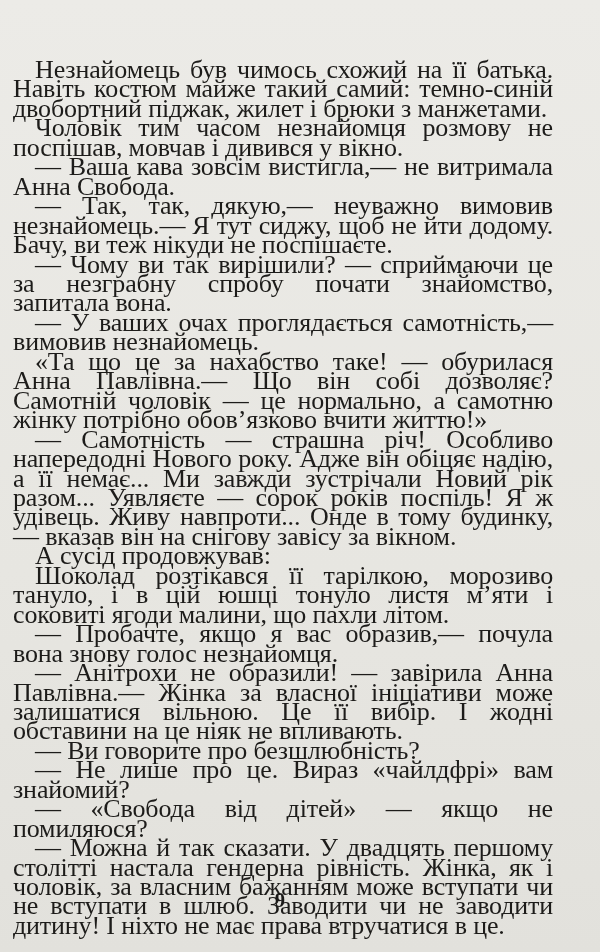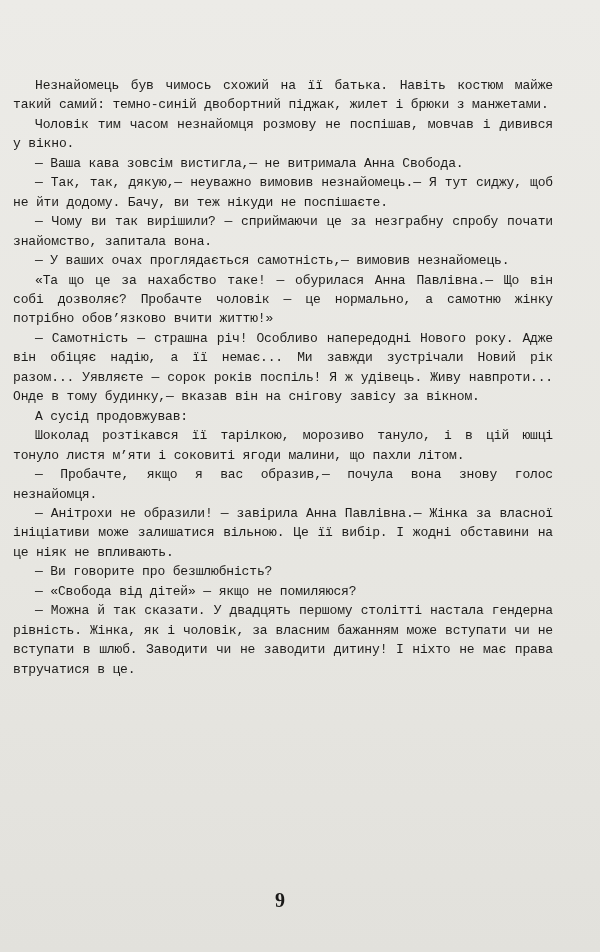--- a/index.html
+++ b/index.html
@@ -12,24 +12,24 @@
       background: #e9e8e3;
       background-image: linear-gradient(180deg, #ecebe7 0%, #e7e6e1 60%, #e2e1dc 100%);
       position: relative;
       overflow: hidden;
       color: #1d1c1a;
       font-family: "DejaVu Serif", "Liberation Serif", serif;
     }
     .page-text {
       position: absolute;
       left: 13px;
-      top: 76px;
+      top: 60px;
       width: 540px;
-      font-family: Liberation Mono, monospace;
-      font-size: 13px;
+      font-family: Liberation Serif, serif;
+      font-size: 26px;
       line-height: 19.45px;
       text-align: justify;
       letter-spacing: -0.15px;
     }
     .page-text p {
       margin: 0;
       text-indent: 22px;
       text-align: justify;
       text-align-last: left;
     }
@@ -48,24 +48,25 @@
 </head>
 <body>
 
 <div class="page-text">
   <p>Незнайомець був чимось схожий на її батька. Навіть костюм майже такий самий: темно-синій двобортний піджак, жилет і брюки з манжетами.</p>
   <p>Чоловік тим часом незнайомця розмову не поспішав, мовчав і дивився у вікно.</p>
   <p>— Ваша кава зовсім вистигла,— не витримала Анна Свобода.</p>
   <p>— Так, так, дякую,— неуважно вимовив незнайомець.— Я тут сиджу, щоб не йти додому. Бачу, ви теж нікуди не поспішаєте.</p>
   <p>— Чому ви так вирішили? — сприймаючи це за незграбну спробу почати знайомство, запитала вона.</p>
   <p>— У ваших очах проглядається самотність,— вимовив незнайо­мець.</p>
-  <p>«Та що це за нахабство таке! — обурилася Анна Павлівна.— Що він собі дозволяє? Пробачте чоловік — це нормально, а самотню жінку потрібно обов’язково вчити життю!»</p>
+  <p>«Та що це за нахабство таке! — обурилася Анна Павлівна.— Що він собі дозволяє? Самотній чоловік — це нормально, а самотню жінку потрібно обов’язково вчити життю!»</p>
   <p>— Самотність — страшна річ! Особливо напередодні Нового року. Адже він обіцяє надію, а її немає... Ми завжди зустрічали Новий рік разом... Уявляєте — сорок років поспіль! Я ж удівець. Живу навпроти... Онде в тому будинку,— вказав він на снігову завісу за вікном.</p>
   <p>А сусід продовжував:</p>
   <p>Шоколад розтікався її тарілкою, морозиво тануло, і в цій юшці тонуло листя м’яти і соковиті ягоди малини, що пахли літом.</p>
   <p>— Пробачте, якщо я вас образив,— почула вона знову голос незнайомця.</p>
   <p>— Анітрохи не образили! — завірила Анна Павлівна.— Жінка за власної ініціативи може залишатися вільною. Це її вибір. І жодні обставини на це ніяк не впливають.</p>
   <p>— Ви говорите про безшлюбність?</p>
+  <p>— Не лише про це. Вираз «чайлдфрі» вам знайомий?</p>
   <p>— «Свобода від дітей» — якщо не помиляюся?</p>
   <p>— Можна й так сказати. У двадцять першому столітті наста­ла гендерна рівність. Жінка, як і чоловік, за власним бажанням може вступати чи не вступати в шлюб. Заводити чи не заводити дитину! І ніхто не має права втручатися в це.</p>
 </div>
 
 <div class="page-number">9</div>
 
 </body></html>

